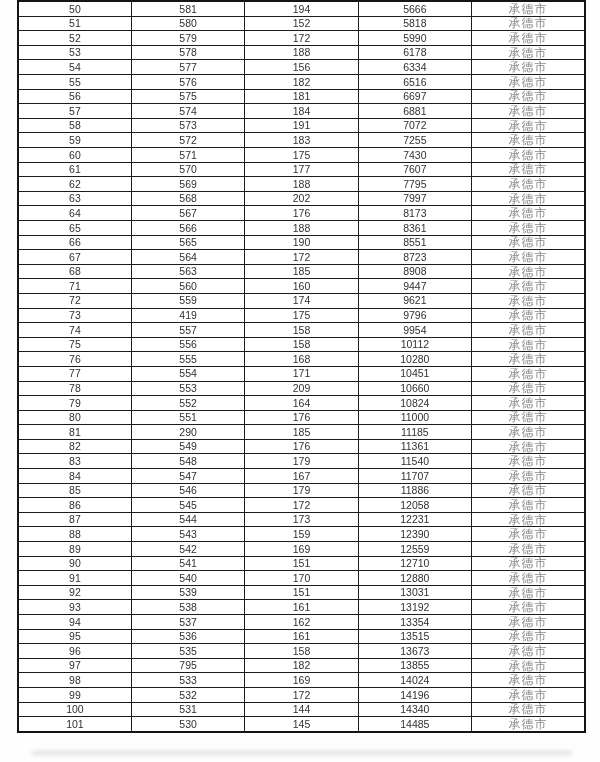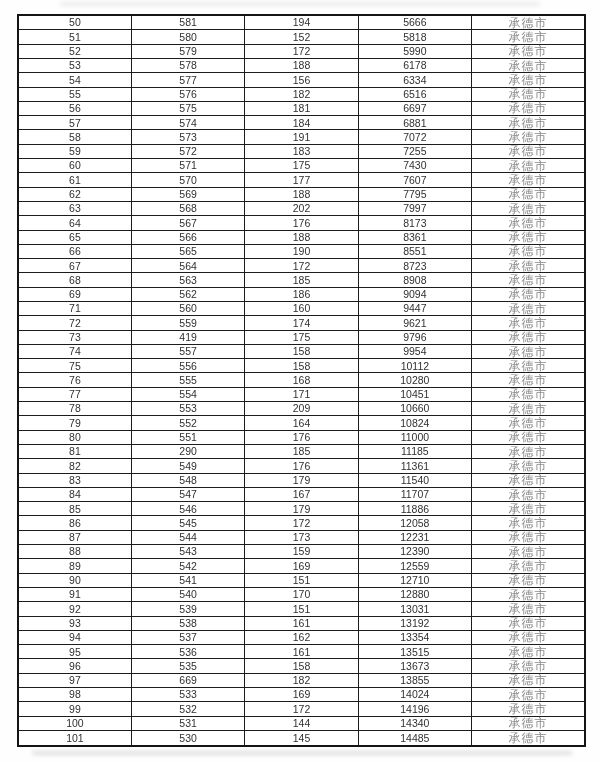--- a/index.html
+++ b/index.html
@@ -15,21 +15,21 @@
   }
   .page {
     position: relative;
     width: 600px;
     height: 762px;
     background: #fefefe;
   }
   table.score-table {
     position: absolute;
     left: 17px;
-    top: 14px;
+    top: 0;
     width: 569px;
     height: 733px;
     border-collapse: collapse;
     table-layout: fixed;
     border: 2px solid #141414;
     background: #ffffff;
   }
   table.score-table td {
     border: 1.5px solid #1c1c1c;
     text-align: center;
@@ -201,27 +201,20 @@
           <td class="city">承德市</td>
         </tr>
         <tr>
           <td>68</td>
           <td>563</td>
           <td>185</td>
           <td>8908</td>
           <td class="city">承德市</td>
         </tr>
         <tr>
-          <td>69</td>
-          <td>562</td>
-          <td>186</td>
-          <td>9094</td>
-          <td class="city">承德市</td>
-        </tr>
-        <tr>
           <td>71</td>
           <td>560</td>
           <td>160</td>
           <td>9447</td>
           <td class="city">承德市</td>
         </tr>
         <tr>
           <td>72</td>
           <td>559</td>
           <td>174</td>
@@ -391,21 +384,21 @@
         </tr>
         <tr>
           <td>96</td>
           <td>535</td>
           <td>158</td>
           <td>13673</td>
           <td class="city">承德市</td>
         </tr>
         <tr>
           <td>97</td>
-          <td>669</td>
+          <td>795</td>
           <td>182</td>
           <td>13855</td>
           <td class="city">承德市</td>
         </tr>
         <tr>
           <td>98</td>
           <td>533</td>
           <td>169</td>
           <td>14024</td>
           <td class="city">承德市</td>

